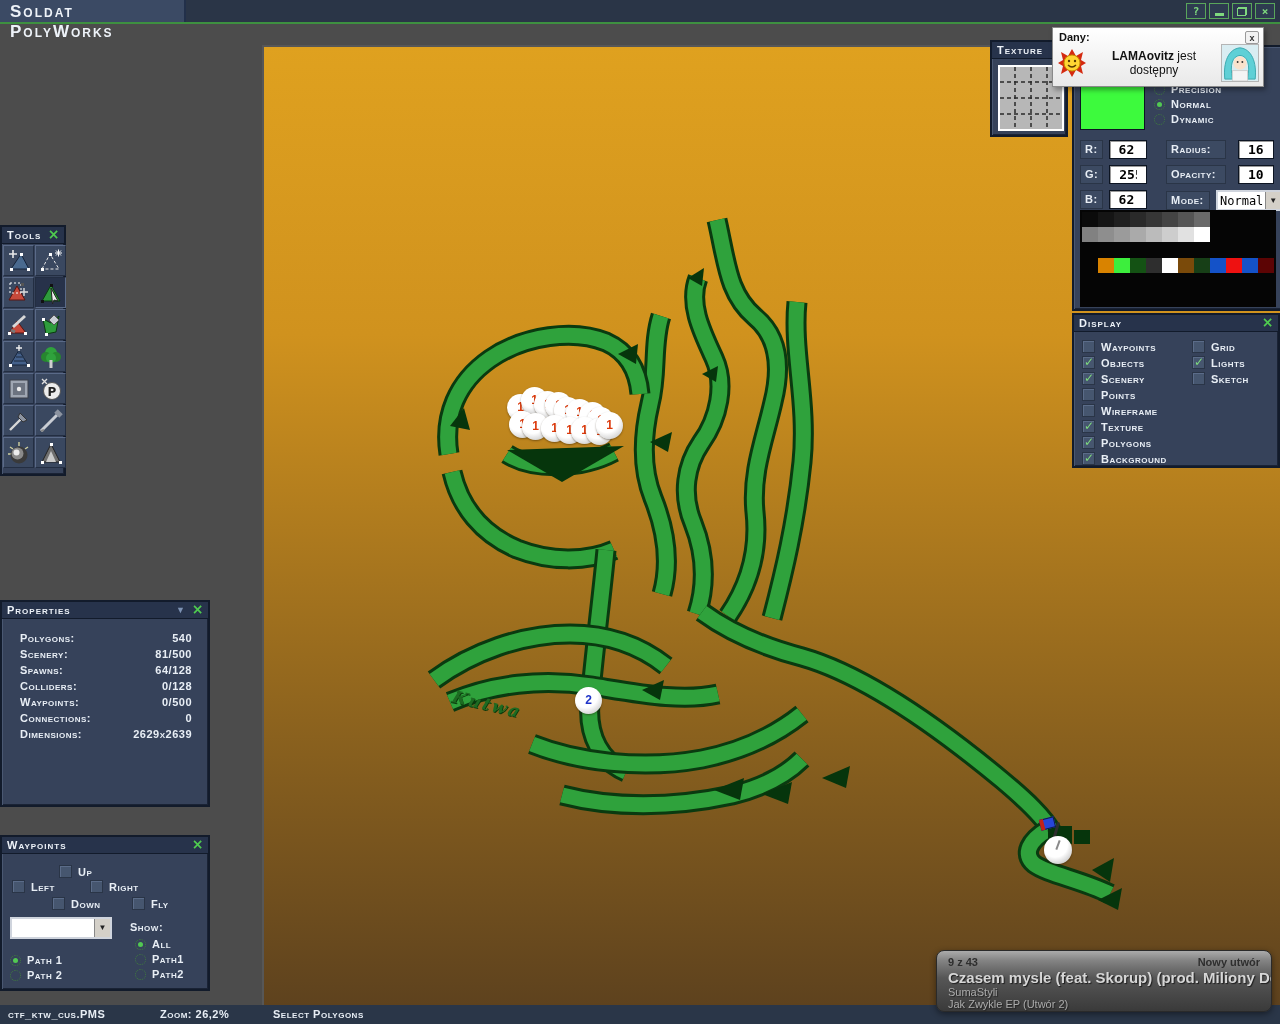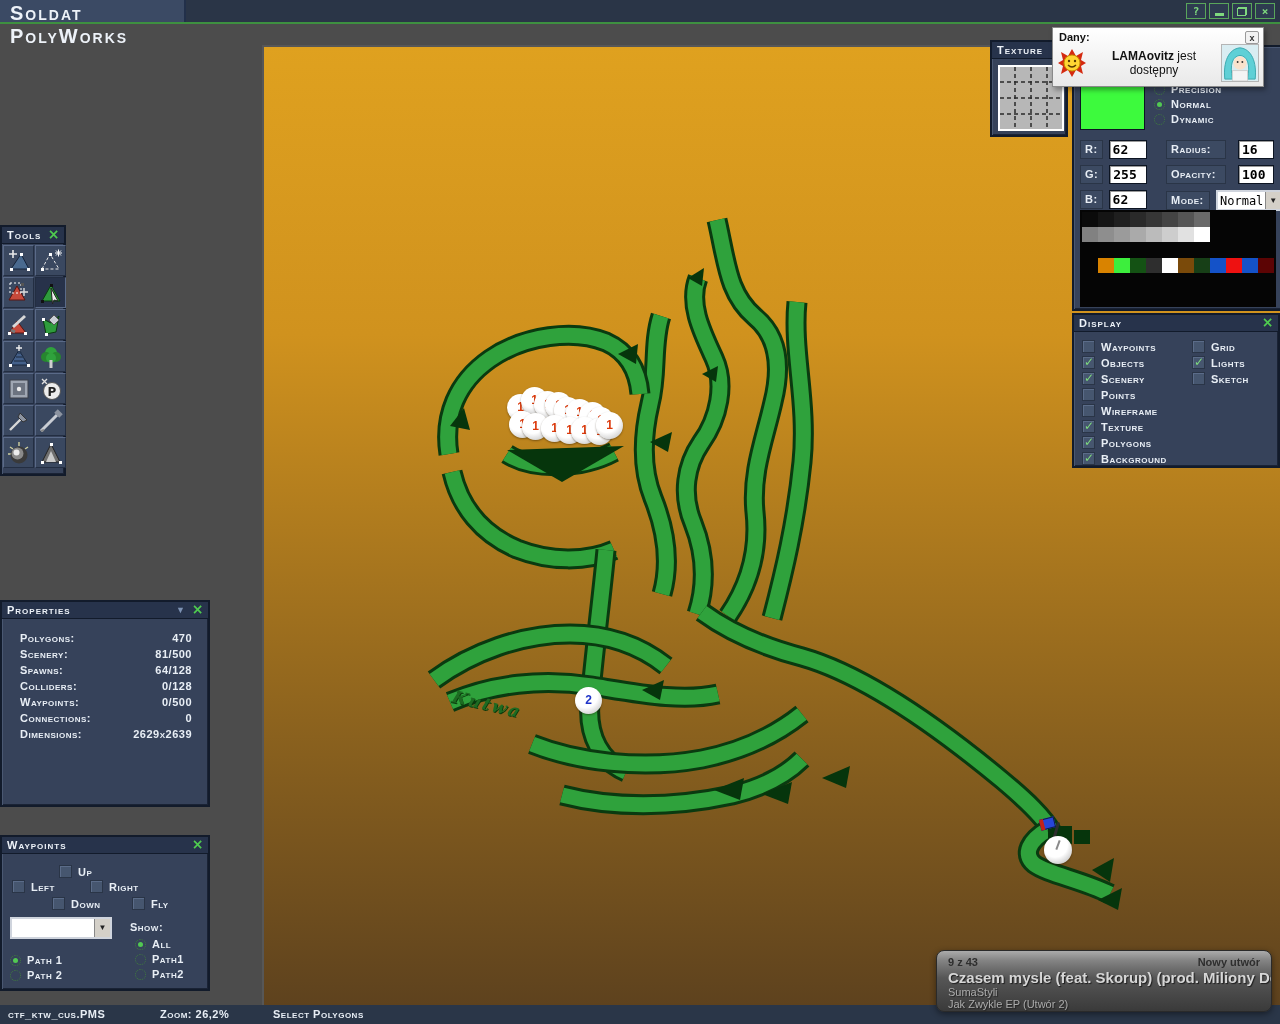--- a/index.html
+++ b/index.html
@@ -2,21 +2,21 @@
 <html><head>
 <meta charset="utf-8">
 <style>
   *{margin:0;padding:0;box-sizing:border-box}
   html,body{width:1280px;height:1024px;font-family:"Liberation Sans",sans-serif}
   #root{position:relative;width:1280px;height:1024px;background:#4C4C4C;overflow:hidden}
 
   
   .titlebar{position:absolute;left:0;top:0;right:0;height:24px;background:#2A3547;border-bottom:2px solid #3E9040;z-index:50}
   .title-box{position:absolute;left:0;top:0;width:186px;height:22px;background:#3B4A64;border-right:2px solid #22304a;
-             color:#EDF2F8;font-variant:small-caps;font-weight:bold;font-size:20px;letter-spacing:2px;padding:2px 0 0 10px}
+             color:#EDF2F8;font-variant:small-caps;font-weight:bold;font-size:17px;letter-spacing:2px;padding:2px 0 0 10px}
   .winbtns{position:absolute;right:5px;top:3px;display:flex;gap:3px}
   .winbtn{width:20px;height:16px;background:#2E3B50;border:1px solid #59A65B;color:#7ED87E;
           font:bold 11px "DejaVu Sans Mono",monospace;display:flex;align-items:center;justify-content:center;cursor:default}
   .minbar{width:9px;height:3px;background:#7ED87E;margin-top:7px}
   .restoreicon{position:relative;width:10px;height:9px}
   .restoreicon::before{content:"";position:absolute;right:0;top:0;width:7px;height:6px;border:1px solid #7ED87E}
   .restoreicon::after{content:"";position:absolute;left:0;bottom:0;width:7px;height:6px;border:1px solid #7ED87E;background:#2E3B50}
   .menubar{position:absolute;left:0;top:24px;right:0;height:21px;background:#2A3547;display:flex;z-index:50}
   .menu-item{width:64px;text-align:center;color:#E8EEF5;font-variant:small-caps;font-weight:bold;font-size:12px;letter-spacing:1px;padding-top:4px}
 
@@ -66,21 +66,21 @@
       box-shadow:inset 1px 1px 0 #5B6C89;position:relative;flex:none}
   .cb.checked::after{content:"✓";position:absolute;left:1px;top:-2px;font:bold 12px "DejaVu Sans",sans-serif;color:#7FDC7F}
   .radio{display:inline-block;width:11px;height:11px;border-radius:50%;border:1px dotted #3f7a3f;position:relative;flex:none}
   .radio.sel::after{content:"";position:absolute;left:2px;top:2px;width:5px;height:5px;border-radius:50%;background:#52C852}
   .hrow{position:absolute;display:flex;align-items:center;gap:6px}
   .vcol .hrow{position:static}
   .vcol{position:absolute;display:flex;flex-direction:column;gap:3px}
 
   
   .field{background:#fff;border:1px solid #0c1422;box-shadow:inset 1px 1px 0 #9a9a9a;
-         font:bold 13px "DejaVu Sans Mono",monospace;color:#000;padding:1px 3px;height:19px}
+         font:bold 13px "DejaVu Sans Mono",monospace;color:#000;padding:1px 9px;height:19px}
   .lblbox{background:#3C4A62;border:1px solid #2A3547;box-shadow:inset 1px 1px 0 #556document688;padding:2px 4px;height:19px}
   .combo{position:absolute;display:flex;background:#fff;border:2px solid #cfd4dd;height:22px}
   .combo .cval{flex:1;font:12px "DejaVu Sans Mono",monospace;padding:2px}
   .combo .cbtn{width:16px;background:#D4D0C8;border-left:1px solid #888;color:#222;font-size:8px;text-align:center;line-height:18px}
 
   
   .swatch-big{position:absolute;left:6px;top:36px;width:65px;height:47px;border:1px solid #0c1422}
   .palette{position:absolute;left:6px;top:163px;width:196px;height:97px;background:#050505}
   .swrow{position:absolute;display:flex}
   .swatch{width:16px;height:15px;display:inline-block}
@@ -354,21 +354,21 @@
   </div>
 
   <div class="panel" style="left:0;top:600px;width:210px;height:207px">
     <div class="ptitle"><span>Properties</span>
       <span class="pcollapse">▼</span>
       <span class="pclose">×</span>
     </div>
     <div class="props-body">
         <div class="prop-row">
           <span class="lbl plabel">Polygons:</span>
-          <span class="lbl pvalue">470</span>
+          <span class="lbl pvalue">540</span>
         </div>
         <div class="prop-row">
           <span class="lbl plabel">Scenery:</span>
           <span class="lbl pvalue">81/500</span>
         </div>
         <div class="prop-row">
           <span class="lbl plabel">Spawns:</span>
           <span class="lbl pvalue">64/128</span>
         </div>
         <div class="prop-row">

